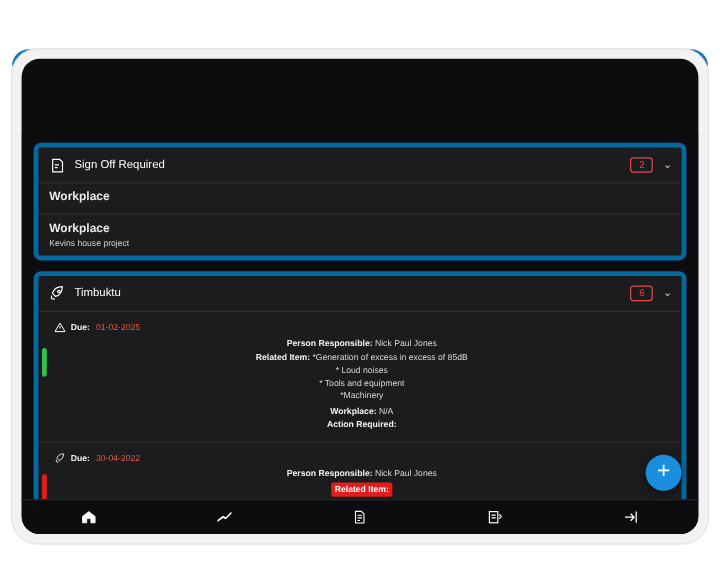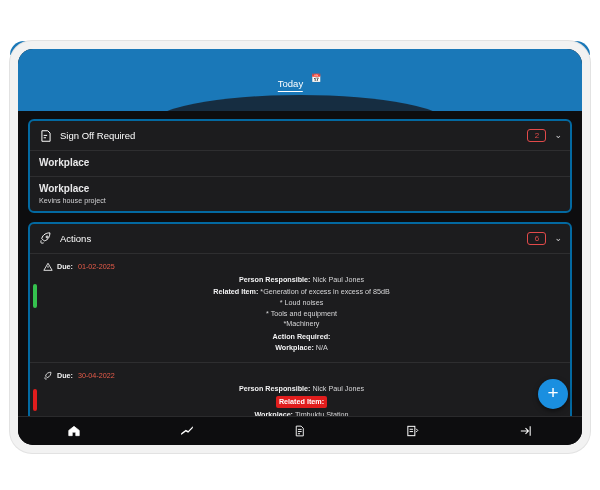--- a/index.html
+++ b/index.html
@@ -113,21 +113,21 @@
     right: 0;
     bottom: 28px;
     background: #0d0d0f;
     padding: 8px 10px 0 10px;
     box-sizing: border-box;
     overflow: hidden;
   }
 
   .card {
     background: #1c1c1e;
-    border: 2px solid #0369a1;
+    border: 4px solid #0369a1;
     border-radius: 6px;
     margin-bottom: 9px;
     overflow: hidden;
   }
 
   .card-head {
     display: flex;
     align-items: center;
     height: 29px;
     padding: 0 8px;
@@ -285,27 +285,20 @@
 <div class="brandbar">
   <div class="brand-logo">
     <span>BWARE</span>
   </div>
   <div class="brand-cart">🛒</div>
 </div>
 
 <div class="device">
   <div class="screen">
 
-    <div class="header">
-      <div class="header-arc"></div>
-      <div class="today-wrap">
-        <span class="today-text">Today</span>
-        <span class="cal-icon">📅</span>
-      </div>
-    </div>
 
     <div class="body">
 
       <div class="card">
         <div class="card-head">
           <span class="ico">
             <svg width="14" height="14" viewBox="0 0 24 24" fill="none" stroke="#ffffff" stroke-width="1.7">
               <path d="M5 3h10l4 4v14H5z"></path>
               <path d="M8 11h6M8 15h4"></path>
             </svg>
@@ -326,21 +319,21 @@
 
       <div class="card">
         <div class="card-head">
           <span class="ico">
             <svg width="15" height="15" viewBox="0 0 24 24" fill="none" stroke="#ffffff" stroke-width="1.6">
               <path d="M5 15c-1 3 0 4 0 4s1 1 4 0"></path>
               <path d="M9 15l-3-3c2-7 8-9 13-9 0 5-2 11-9 13z"></path>
               <circle cx="14.5" cy="9.5" r="1.6"></circle>
             </svg>
           </span>
-          <span class="title">Actions</span>
+          <span class="title">Timbuktu</span>
           <span class="badge">6</span>
           <span class="chev">⌄</span>
         </div>
 
         <div class="action-item">
           <div class="stripe green"></div>
           <div class="due-line">
             <span class="due-ico">
               <svg width="10" height="10" viewBox="0 0 24 24" fill="none" stroke="#ffffff" stroke-width="2">
                 <path d="M12 3L22 20H2z"></path>
@@ -355,26 +348,26 @@
             <span>Nick Paul Jones</span>
           </div>
           <div class="kv">
             <b>Related Item:</b>
             <span>*Generation of excess in excess of 85dB</span>
           </div>
           <div class="multiline" style="white-space: pre-line;">* Loud noises
 * Tools and equipment
 *Machinery</div>
           <div class="kv">
+            <b>Workplace:</b>
+            <span>N/A</span>
+          </div>
+          <div class="kv">
             <b>Action Required:</b>
             <span></span>
-          </div>
-          <div class="kv">
-            <b>Workplace:</b>
-            <span>N/A</span>
           </div>
         </div>
 
         <div class="action-item">
           <div class="stripe red"></div>
           <div class="due-line">
             <span class="due-ico">
               <svg width="10" height="10" viewBox="0 0 24 24" fill="none" stroke="#ffffff" stroke-width="1.9">
                 <path d="M5 15c-1 3 0 4 0 4s1 1 4 0"></path>
                 <path d="M9 15l-3-3c2-7 8-9 13-9 0 5-2 11-9 13z"></path>

